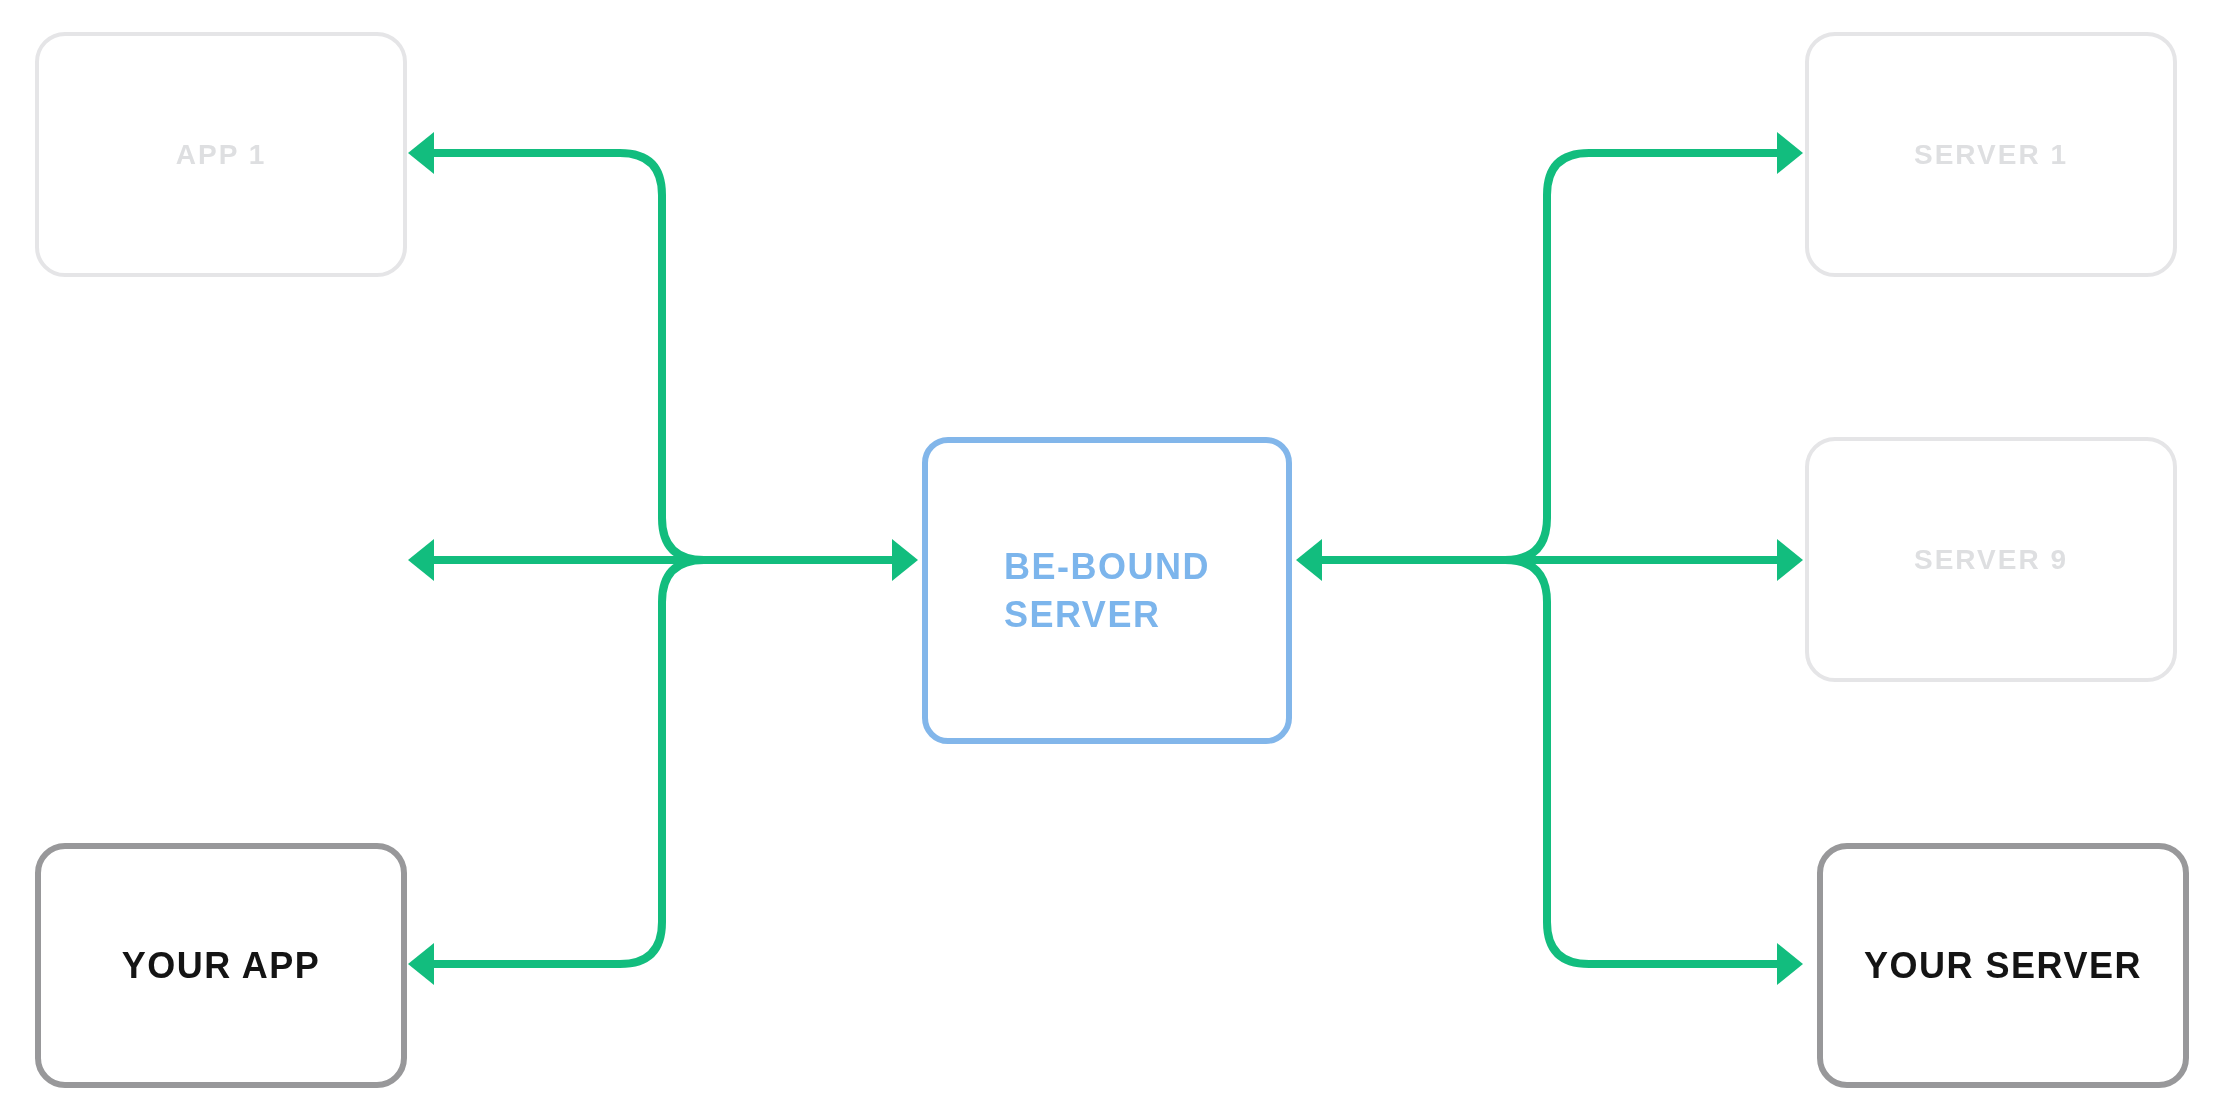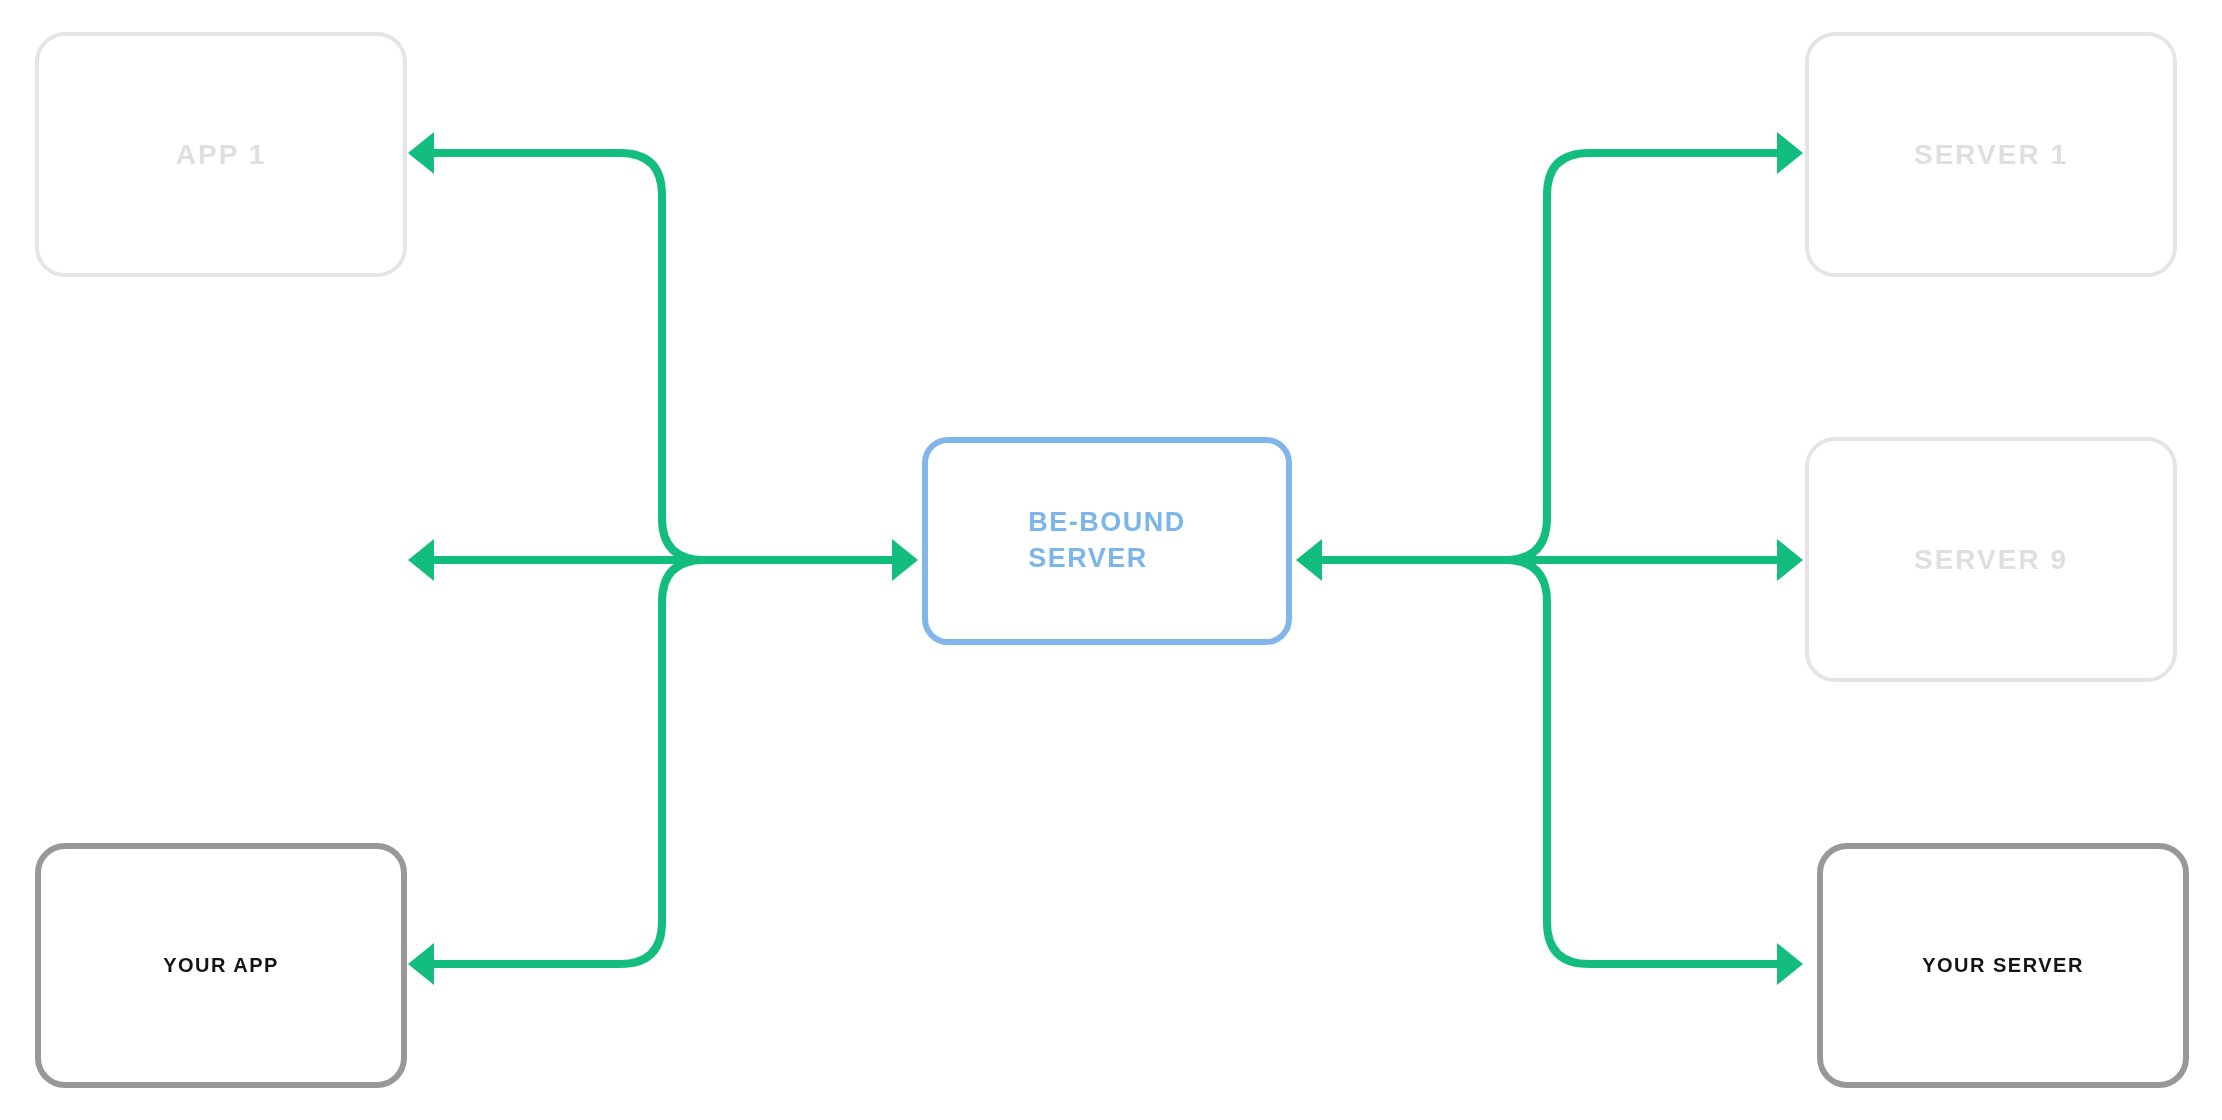--- a/index.html
+++ b/index.html
@@ -47,31 +47,31 @@
   }
   .node.muted {
     border: 4px solid var(--muted-border, #e5e5e7);
     color: var(--muted-text, #dedfe1);
     font-size: 28px;
     letter-spacing: 2px;
   }
   .node.highlight {
     border: 6px solid var(--highlight-border, #98989a);
     color: var(--highlight-text, #141414);
-    font-size: 20px;
+    font-size: 36px;
     letter-spacing: 1.5px;
   }
   .node.network {
     left: 922px;
     top: 437px;
     width: 370px;
-    height: 208px;
+    height: 307px;
     border: 6px solid var(--network-border, #82b6ea);
     color: var(--network-text, #7cb5ec);
-    font-size: 27px;
+    font-size: 36px;
     letter-spacing: 1.5px;
     line-height: 1.33;
     border-radius: 26px;
   }
   .pos-app1        { left: 35px;   top: 32px;  }
   .pos-app2        { left: 35px;   top: 437px; }
   .pos-your-app    { left: 35px;   top: 843px; }
   .pos-server1     { left: 1805px; top: 32px;  }
   .pos-server2     { left: 1805px; top: 437px; }
   .pos-your-server { left: 1805px; top: 843px; margin-left: 12px; }

